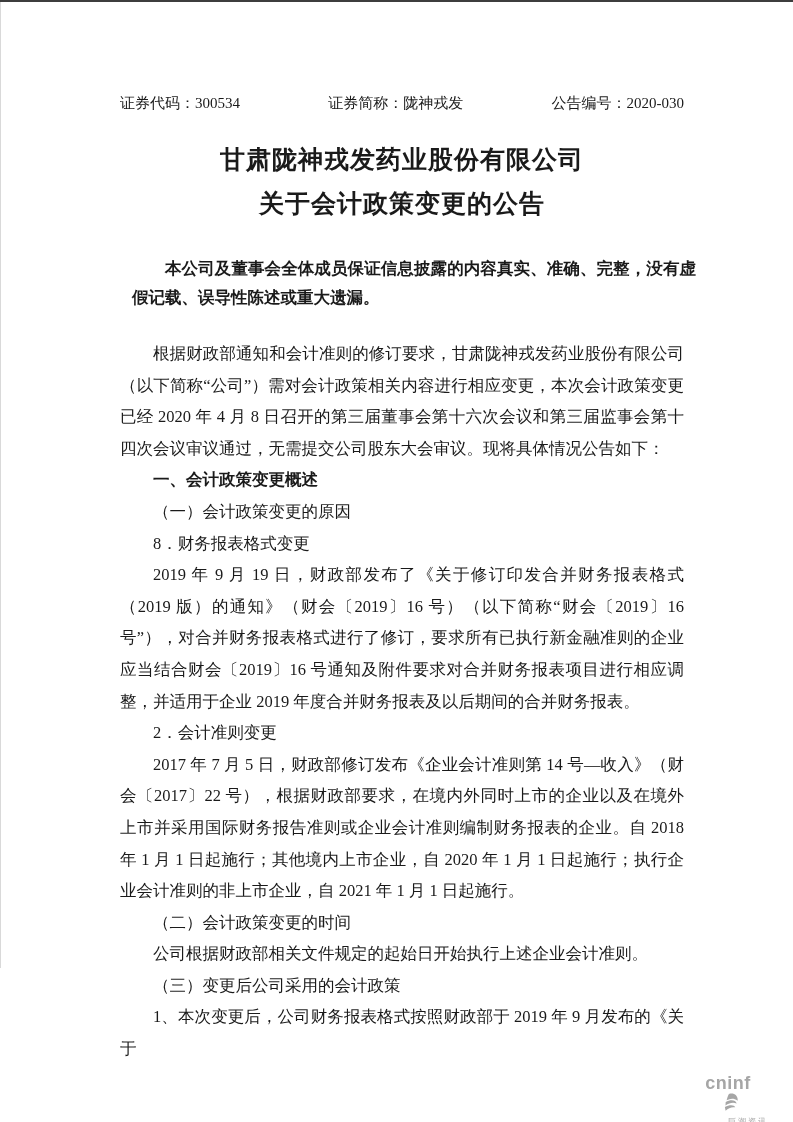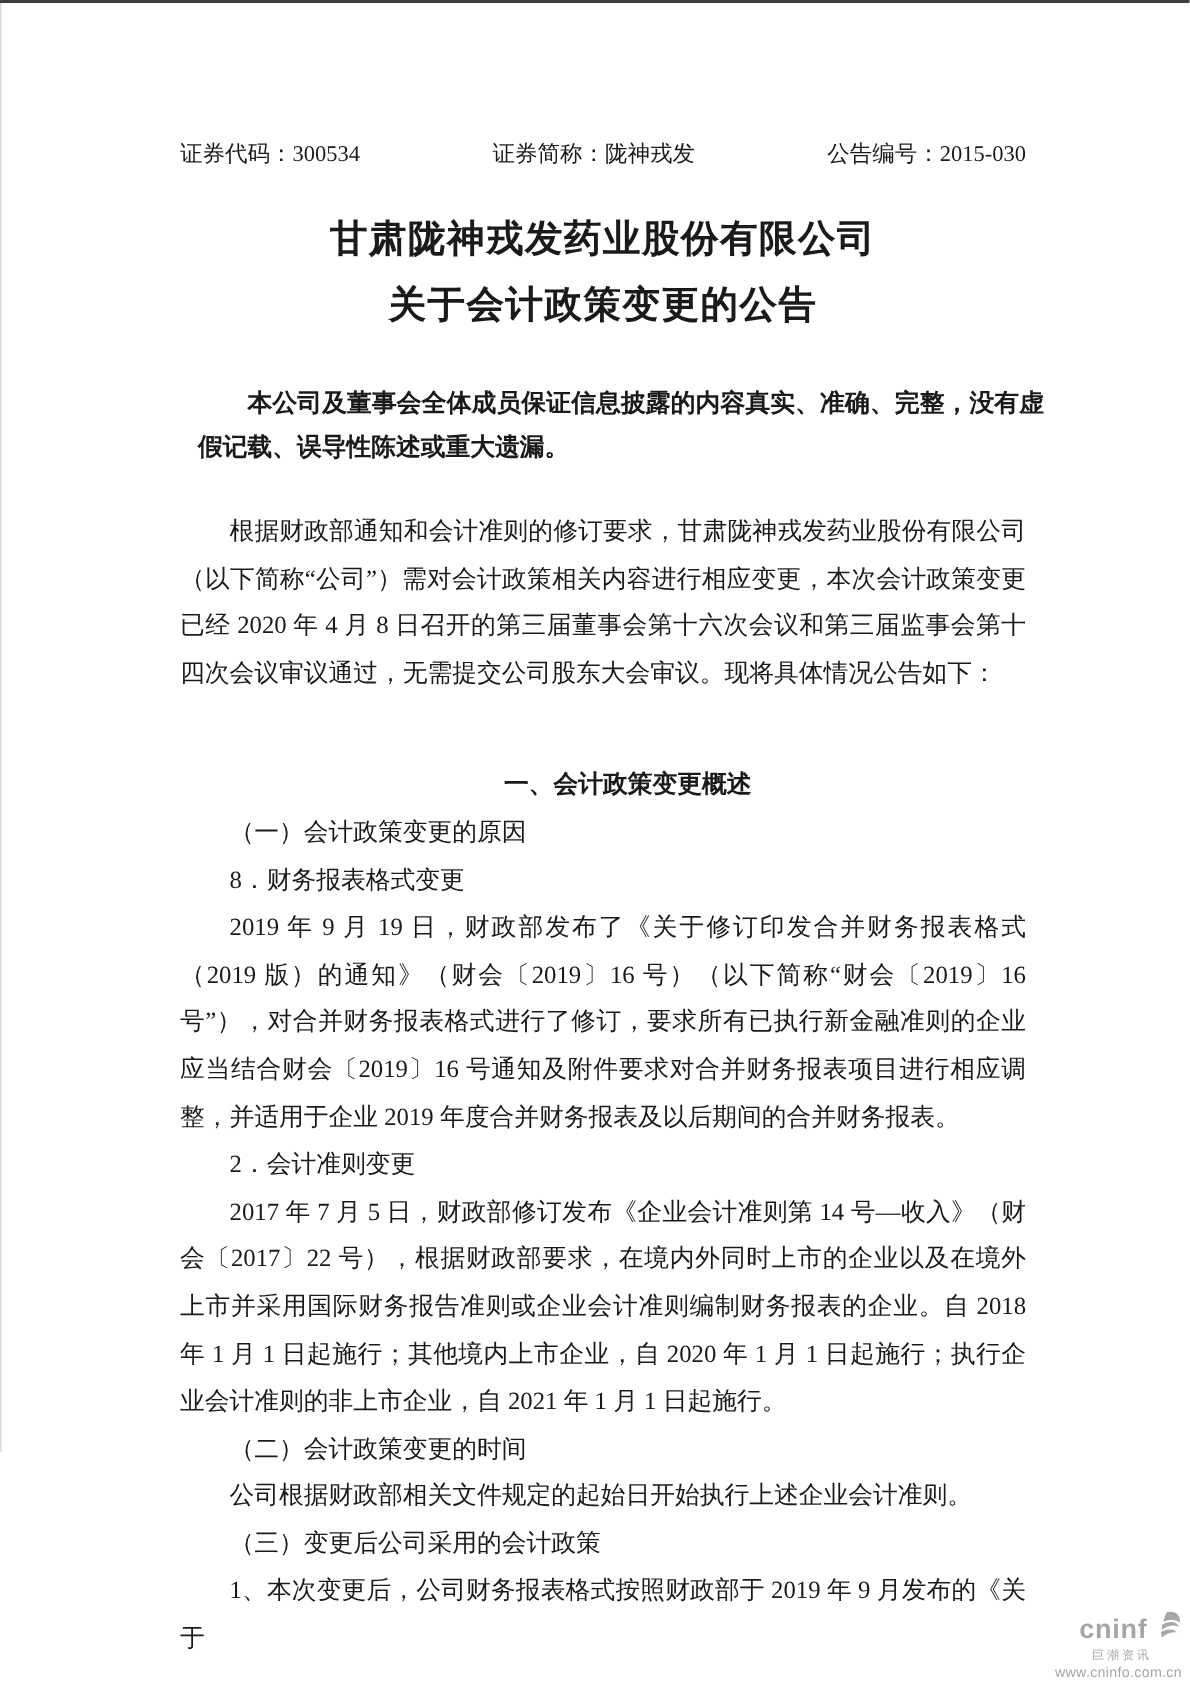--- a/index.html
+++ b/index.html
@@ -39,44 +39,44 @@
     font-size: 16.5px; line-height: 29px;
     text-indent: 2em; text-align: justify;
     margin: 12px;
   }
 
   .doc-body {
     top: 336px;
     font-size: 16.5px; line-height: 31.6px;
   }
   .para { margin: 0; text-indent: 2em; text-align: justify; }
-  .para.heading-bold { font-weight: 700; text-align: center; margin-top: 43px; }
+  .para.heading-bold { font-weight: 700; text-align: left; }
   .para.subheading { text-align: left; }
 
   .cninfo-logo {
     position: absolute; right: 5px; top: 1072px;
     width: 120px; text-align: right;
     color: #a6a6a6;
     font-family: "Liberation Sans", "DejaVu Sans", sans-serif;
     line-height: 1;
   }
-  .logo-row1 { display: flex; align-items: center; justify-content: flex-end; gap: 1px; }
+  .logo-row1 { display: flex; align-items: center; justify-content: flex-end; gap: 1px; flex-direction: column; }
   .logo-brand { font-size: 18px; font-weight: 700; letter-spacing: 0.5px; }
   .logo-cn { font-size: 8px; letter-spacing: 2px; margin: 2px 20px 0 0; }
   .logo-url { font-size: 9.5px; margin-top: 3px; letter-spacing: 0.2px; }
 </style>
 </head>
 <body>
 
 <div class="page">
 
   <div class="content header-row">
     <span>证券代码：300534</span>
     <span>证券简称：陇神戎发</span>
-    <span>公告编号：2015-030</span>
+    <span>公告编号：2020-030</span>
   </div>
 
   <div class="content title-block">
     <div class="title-line">甘肃陇神戎发药业股份有限公司</div>
     <div class="title-line">关于会计政策变更的公告</div>
   </div>
 
   <p class="content disclaimer">本公司及董事会全体成员保证信息披露的内容真实、准确、完整，没有虚假记载、误导性陈述或重大遗漏。</p>
 
   <div class="content doc-body">

